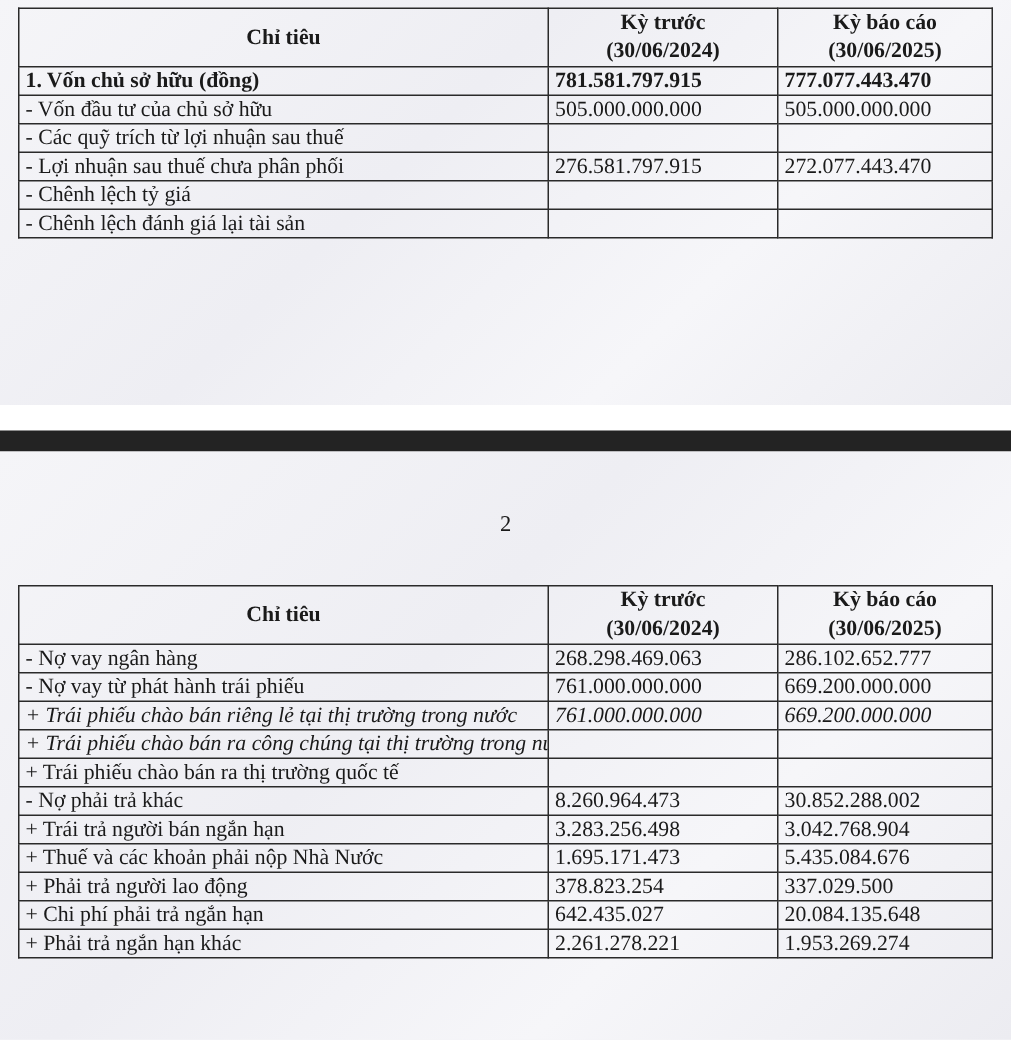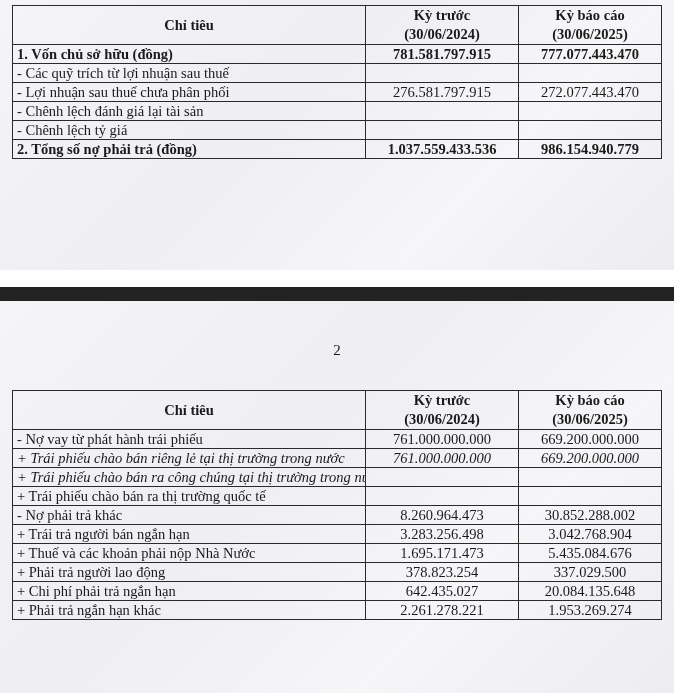--- a/index.html
+++ b/index.html
@@ -27,21 +27,21 @@
   }
   table.fin td, table.fin th {
     border:1px solid #2a2a2a; padding:0 4px; line-height:18px; height:18px;
     vertical-align:middle; white-space:nowrap; overflow:hidden;
   }
   table.fin col.c1 { width:353px; }
   table.fin col.c2 { width:153px; }
   table.fin col.c3 { width:143px; }
   table.fin th { font-weight:bold; text-align:center; line-height:19px; }
   th.hdr-label { height:40px; }
-  td.num { text-align:center; }
+  td.num { text-align:left; }
   tr.bold td { font-weight:bold;font-family:Liberation Serif, serif; }
   tr.italic td { font-style:italic; }
   td.wrap { white-space:normal; line-height:18px; }
   #table1 { top:5px; }
   #table2 { top:89px; }
 </style>
 </head>
 <body>
 
 <div class="page" id="page1">
@@ -62,43 +62,43 @@
         <div>Kỳ báo cáo</div>
         <div>(30/06/2025)</div>
       </th>
     </tr>
     <tr class="bold">
       <td>1. Vốn chủ sở hữu (đồng)</td>
       <td class="num">781.581.797.915</td>
       <td class="num">777.077.443.470</td>
     </tr>
     <tr>
+      <td>- Vốn đầu tư của chủ sở hữu</td>
+      <td class="num">505.000.000.000</td>
+      <td class="num">505.000.000.000</td>
+    </tr>
+    <tr>
       <td>- Các quỹ trích từ lợi nhuận sau thuế</td>
       <td class="num"></td>
       <td class="num"></td>
     </tr>
     <tr>
       <td>- Lợi nhuận sau thuế chưa phân phối</td>
       <td class="num">276.581.797.915</td>
       <td class="num">272.077.443.470</td>
     </tr>
     <tr>
-      <td>- Chênh lệch đánh giá lại tài sản</td>
+      <td>- Chênh lệch tỷ giá</td>
       <td class="num"></td>
       <td class="num"></td>
     </tr>
     <tr>
-      <td>- Chênh lệch tỷ giá</td>
+      <td>- Chênh lệch đánh giá lại tài sản</td>
       <td class="num"></td>
       <td class="num"></td>
-    </tr>
-    <tr class="bold">
-      <td>2. Tổng số nợ phải trả (đồng)</td>
-      <td class="num">1.037.559.433.536</td>
-      <td class="num">986.154.940.779</td>
     </tr>
   </tbody>
     </table>
 </div>
 
 <div class="gap-white"></div>
 <div class="dark-band"></div>
 
 <div class="page" id="page2">
   <div class="page-number">2</div>
@@ -112,20 +112,25 @@
         <tr>
       <th class="hdr-label">Chỉ tiêu</th>
       <th>
         <div>Kỳ trước</div>
         <div>(30/06/2024)</div>
       </th>
       <th>
         <div>Kỳ báo cáo</div>
         <div>(30/06/2025)</div>
       </th>
+    </tr>
+    <tr>
+      <td>- Nợ vay ngân hàng</td>
+      <td class="num">268.298.469.063</td>
+      <td class="num">286.102.652.777</td>
     </tr>
     <tr>
       <td>- Nợ vay từ phát hành trái phiếu</td>
       <td class="num">761.000.000.000</td>
       <td class="num">669.200.000.000</td>
     </tr>
     <tr class="italic">
       <td class="wrap">+ Trái phiếu chào bán riêng lẻ tại thị trường trong nước</td>
       <td class="num">761.000.000.000</td>
       <td class="num">669.200.000.000</td>

